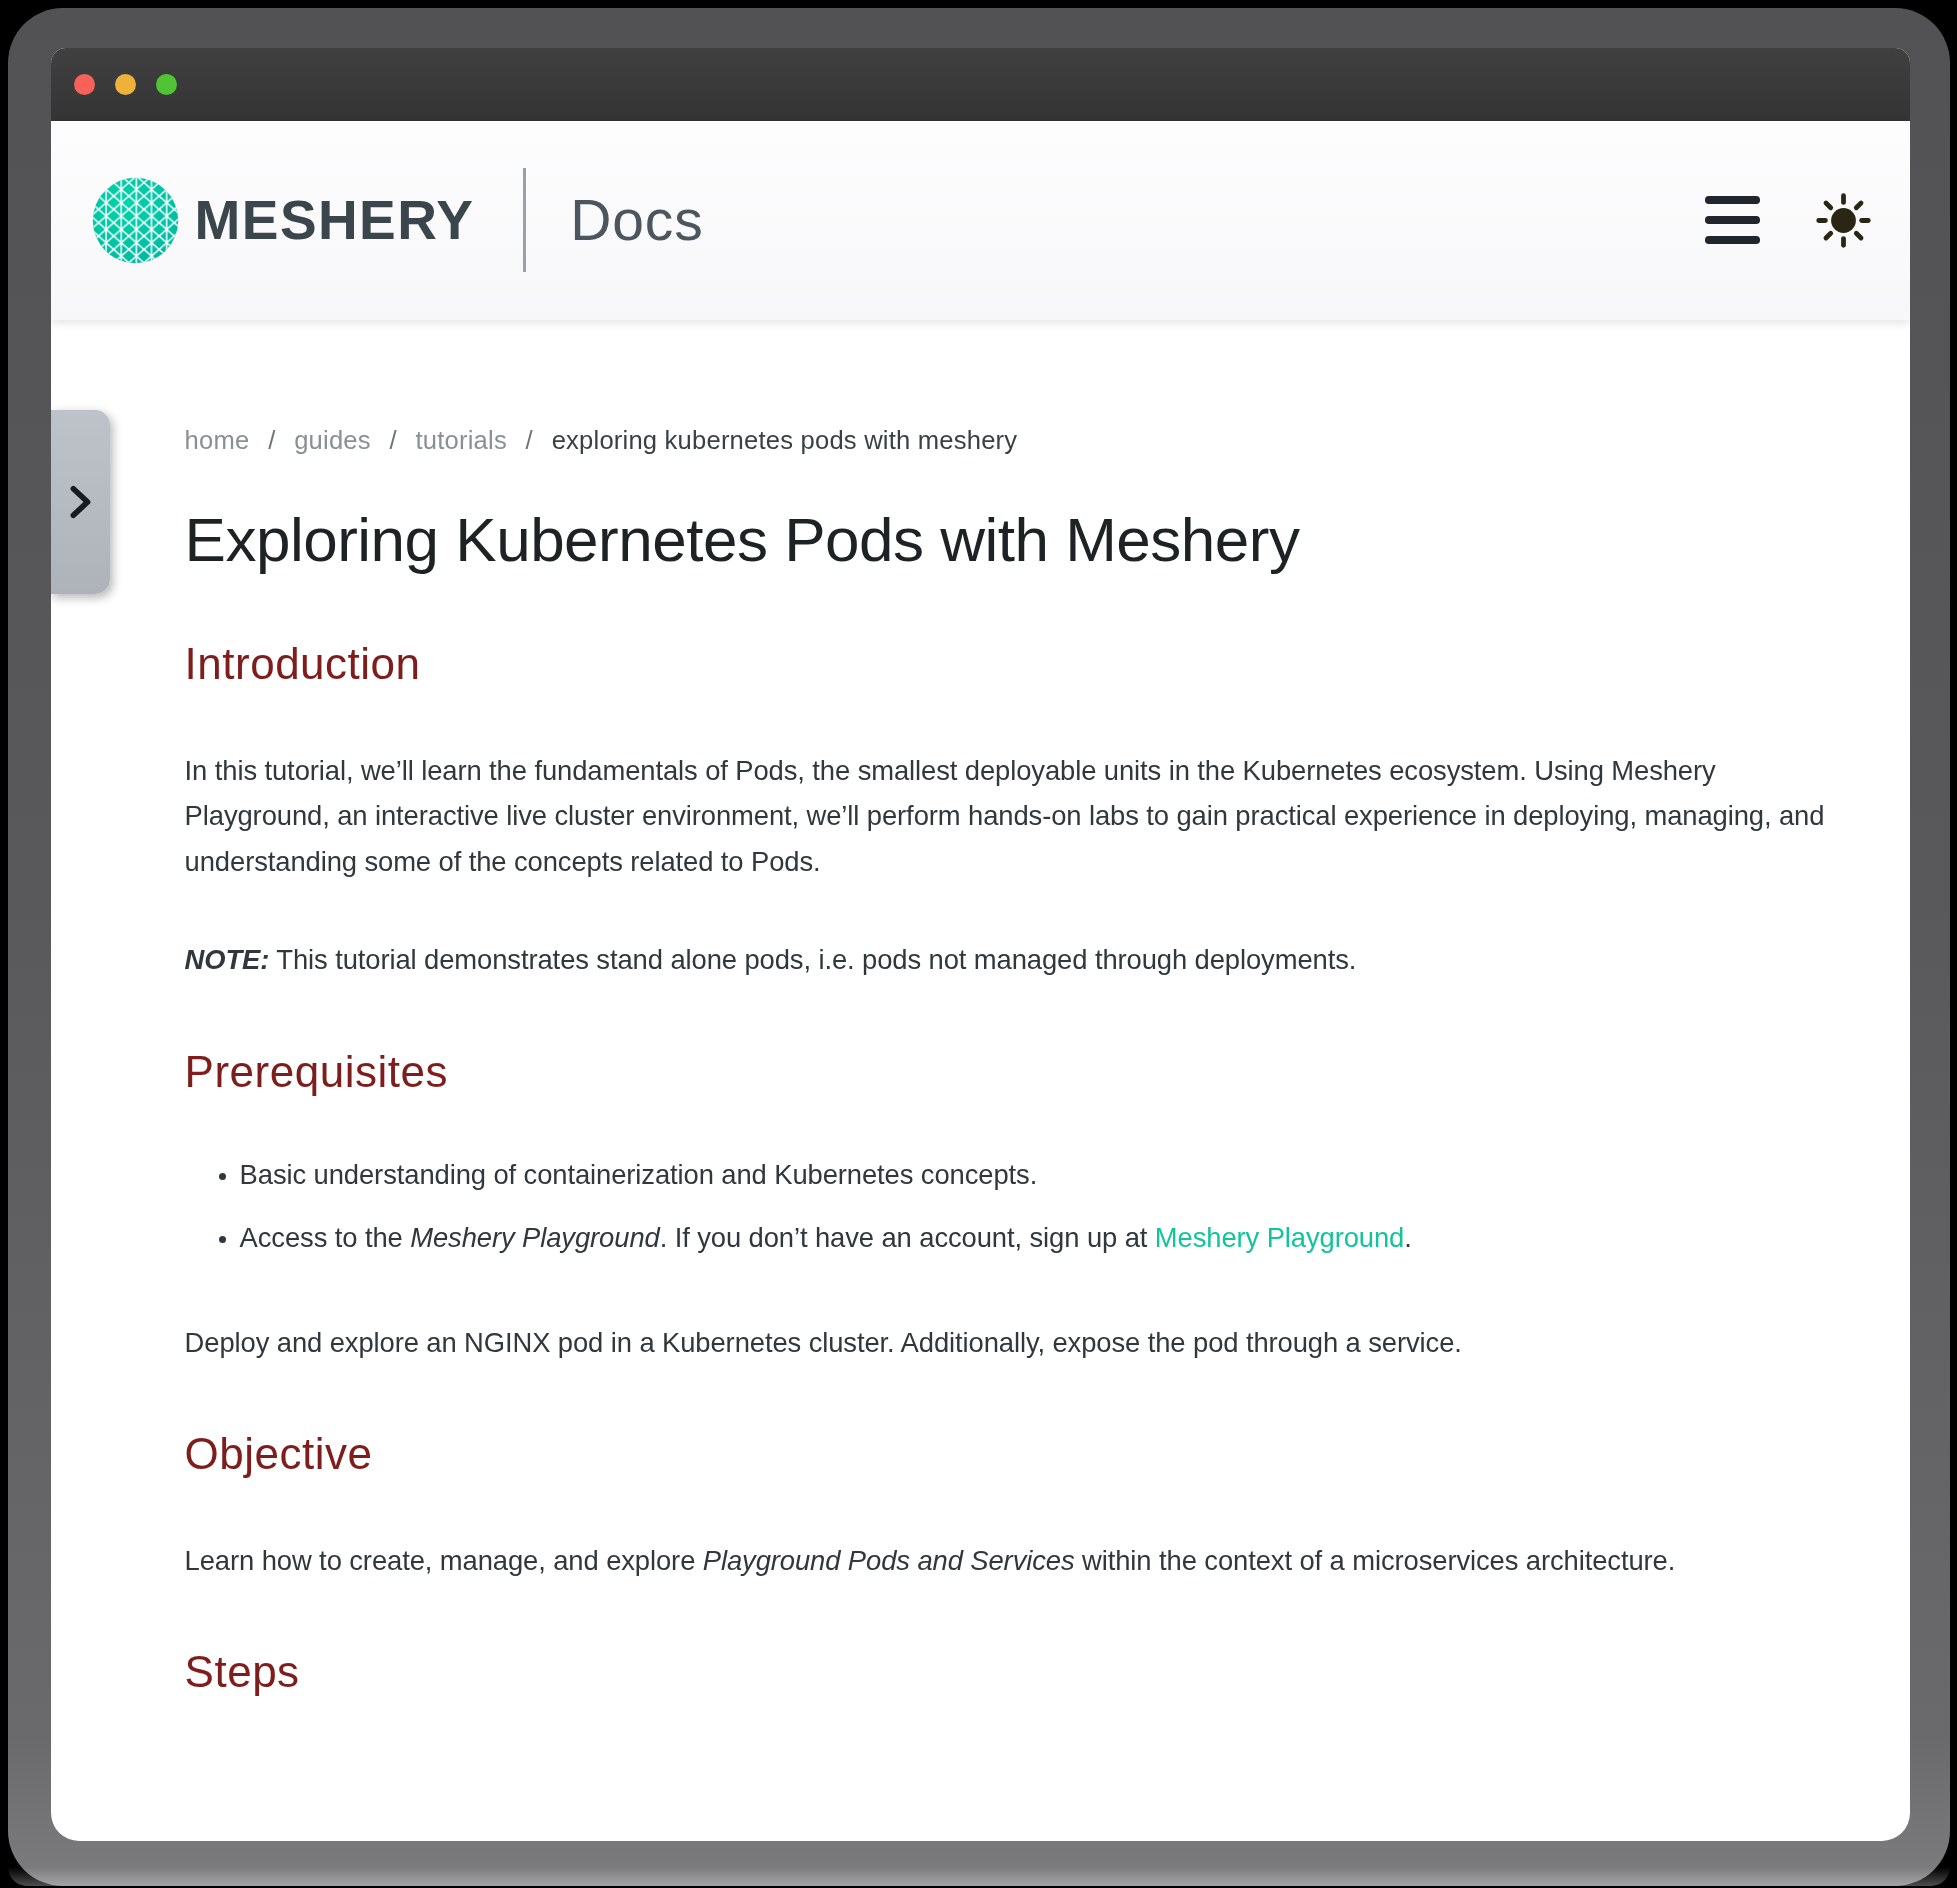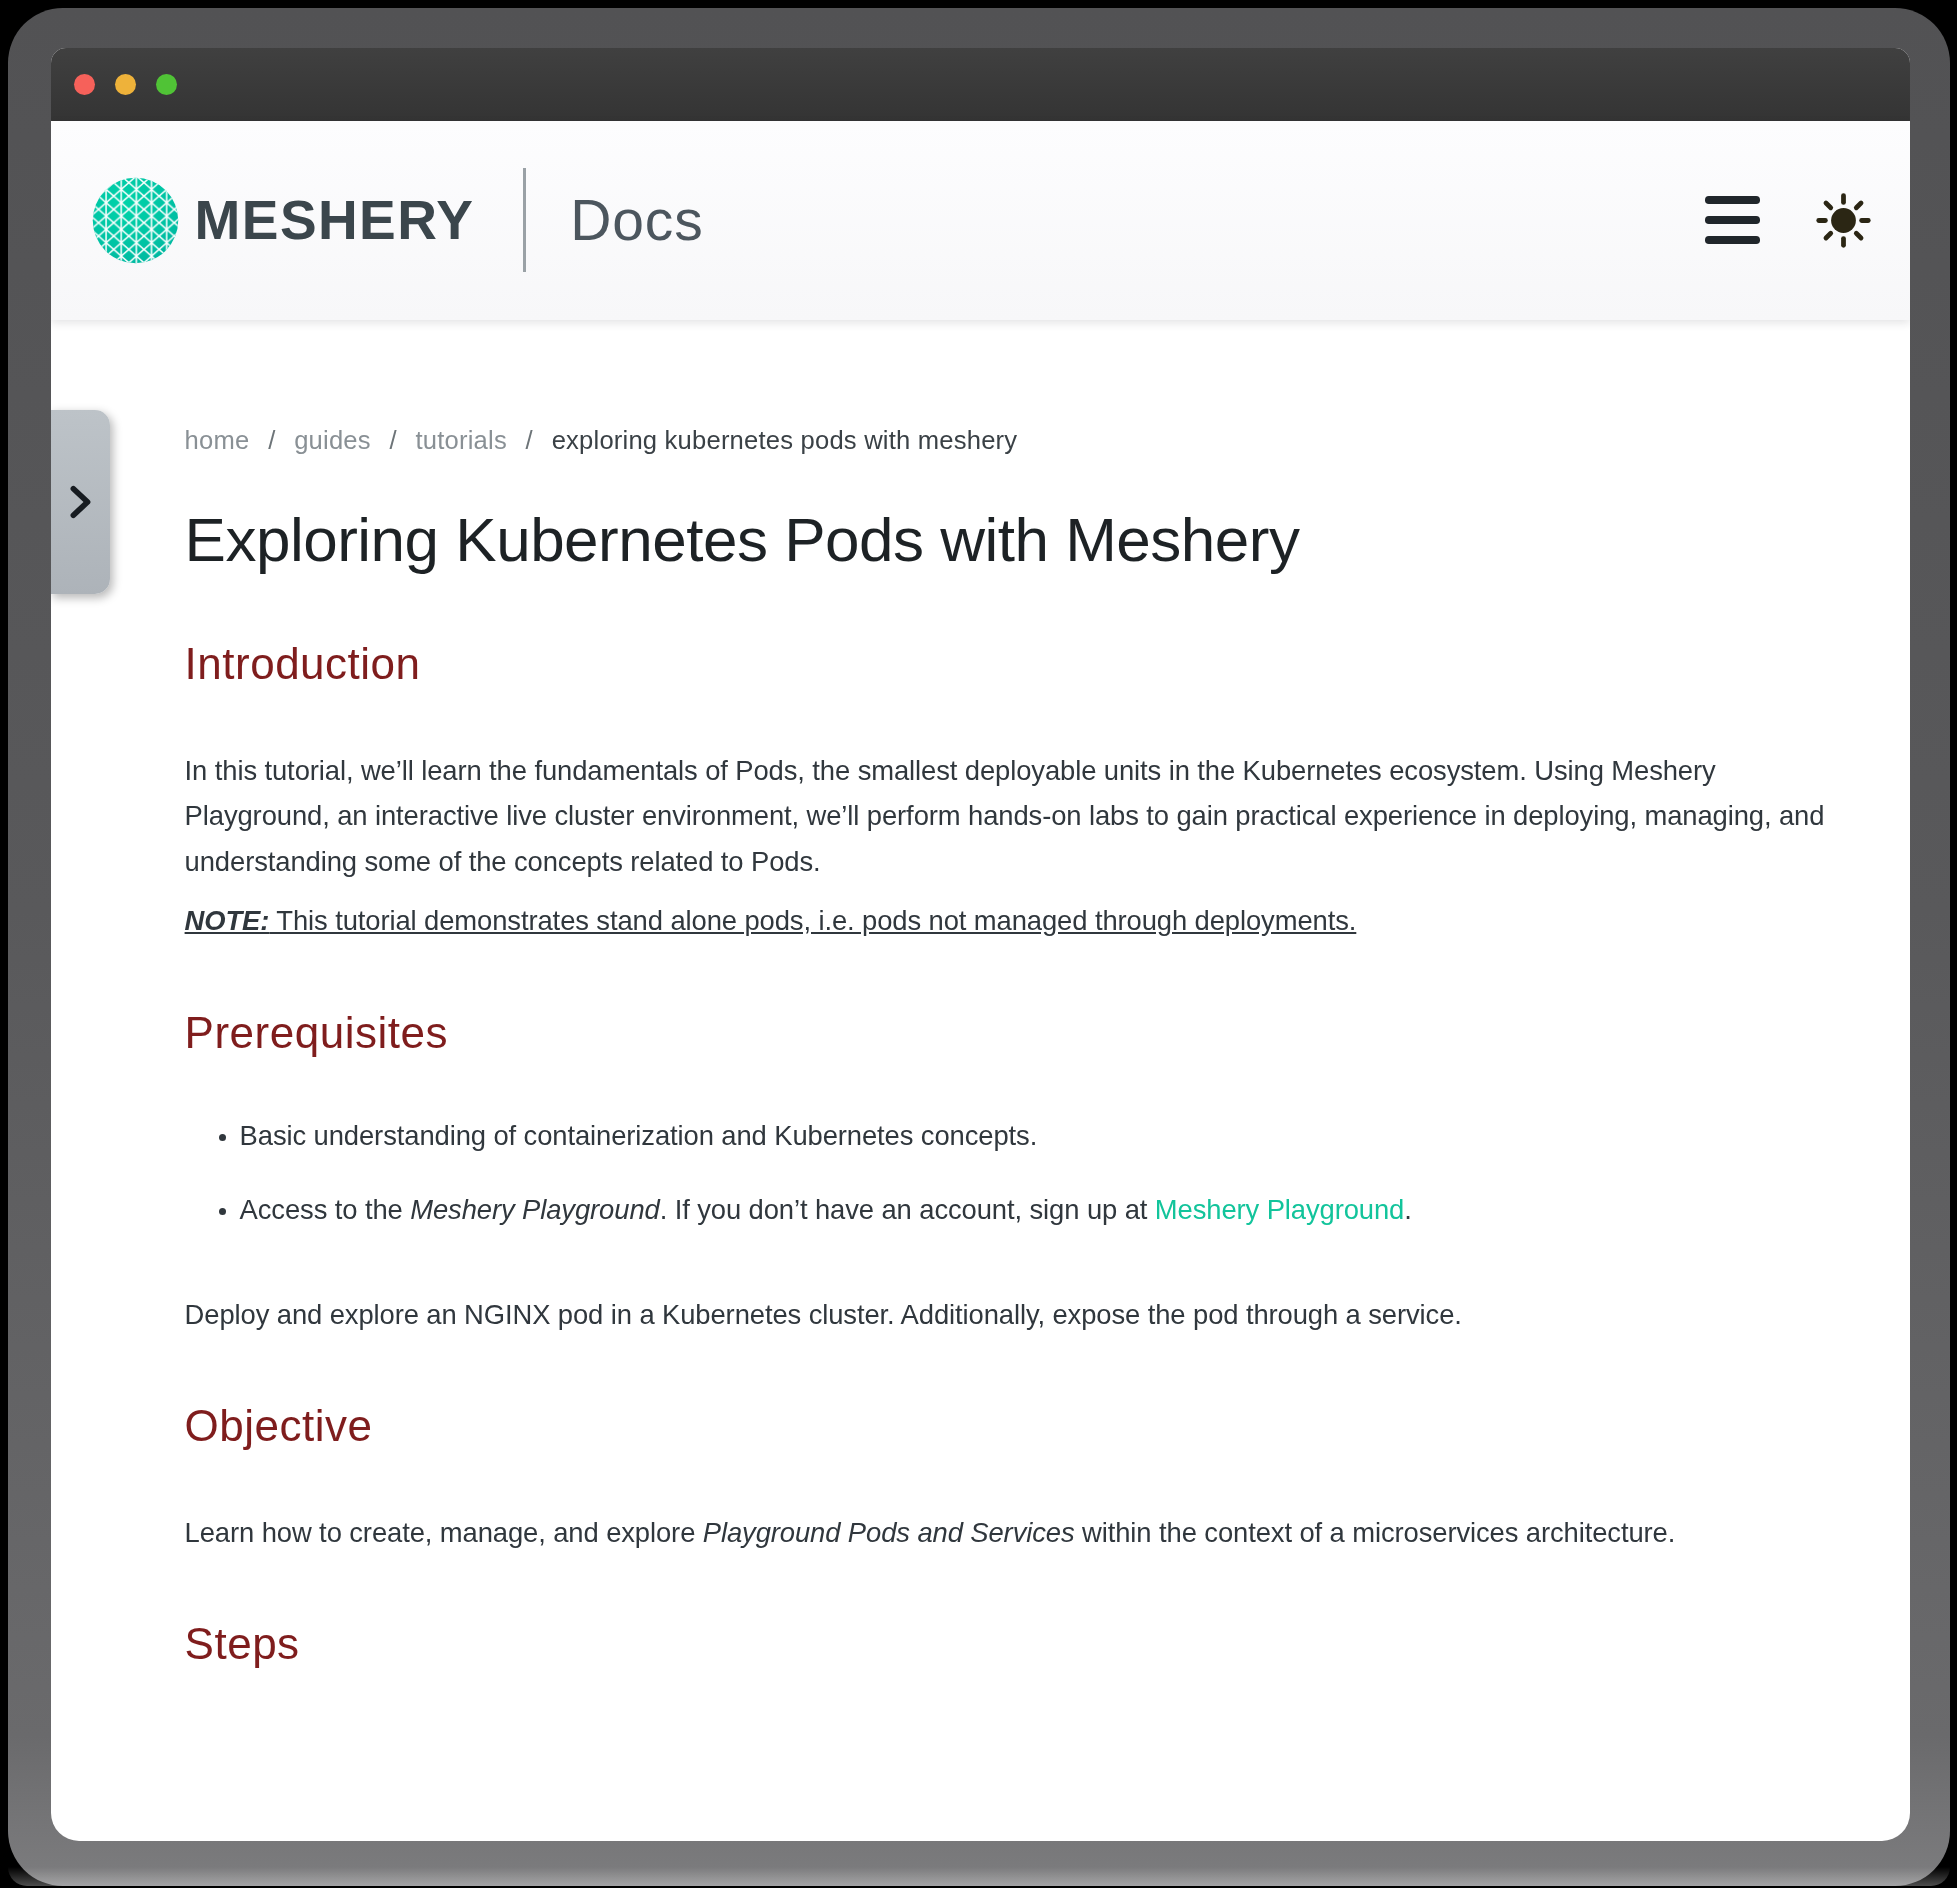--- a/index.html
+++ b/index.html
@@ -94,21 +94,21 @@
     margin-top:64px;
     font-size:44px; font-weight:300; letter-spacing:0.5px;
     color:#7f1d1d;
   }
 
   p.body-text, li.body-text {
     margin-top:59px;
     font-size:27.4px; line-height:1.66; letter-spacing:-0.1px;
     color:#30373d;
   }
-  p.note-text { margin-top:14px;text-decoration:underline; }
+  p.note-text { margin-top:53px; }
   .note-label { font-weight:700; font-style:italic; }
   .em { font-style:italic; }
   a.teal-link { color:#12c49b; text-decoration:none; cursor:pointer; }
 
   ul.prereq-list { margin-top:55px; padding-left:55px; list-style:disc; }
   ul.prereq-list li { margin-top:13.2px; }
   ul.prereq-list li::marker { color:#30373d; font-size:23px; }
 </style>
 </head>
 <body>
@@ -185,21 +185,21 @@
 
       <h1 class="page-title">Exploring Kubernetes Pods with Meshery</h1>
 
       <h2 class="section-heading">Introduction</h2>
       <p class="body-text">In this tutorial, we’ll learn the fundamentals of Pods, the smallest deployable units in the Kubernetes ecosystem. Using Meshery Playground, an interactive live cluster environment, we’ll perform hands-on labs to gain practical experience in deploying, managing, and understanding some of the concepts related to Pods.</p>
       <p class="body-text note-text"><span class="note-label">NOTE:</span><span> This tutorial demonstrates stand alone pods, i.e. pods not managed through deployments.</span></p>
 
       <h2 class="section-heading">Prerequisites</h2>
       <ul class="prereq-list">
         <li class="body-text" style="margin-top:0">Basic understanding of containerization and Kubernetes concepts.</li>
-        <li class="body-text" style="margin-top:29px"><span>Access to the </span><span class="em">Meshery Playground</span><span>. If you don’t have an account, sign up at </span><a class="teal-link">Meshery Playground</a><span>.</span></li>
+        <li class="body-text" style="margin-top:18px"><span>Access to the </span><span class="em">Meshery Playground</span><span>. If you don’t have an account, sign up at </span><a class="teal-link">Meshery Playground</a><span>.</span></li>
       </ul>
 
       <p class="body-text">Deploy and explore an NGINX pod in a Kubernetes cluster. Additionally, expose the pod through a service.</p>
 
       <h2 class="section-heading">Objective</h2>
       <p class="body-text"><span>Learn how to create, manage, and explore </span><span class="em">Playground Pods and Services</span><span> within the context of a microservices architecture.</span></p>
 
       <h2 class="section-heading">Steps</h2>
 
     </div>

